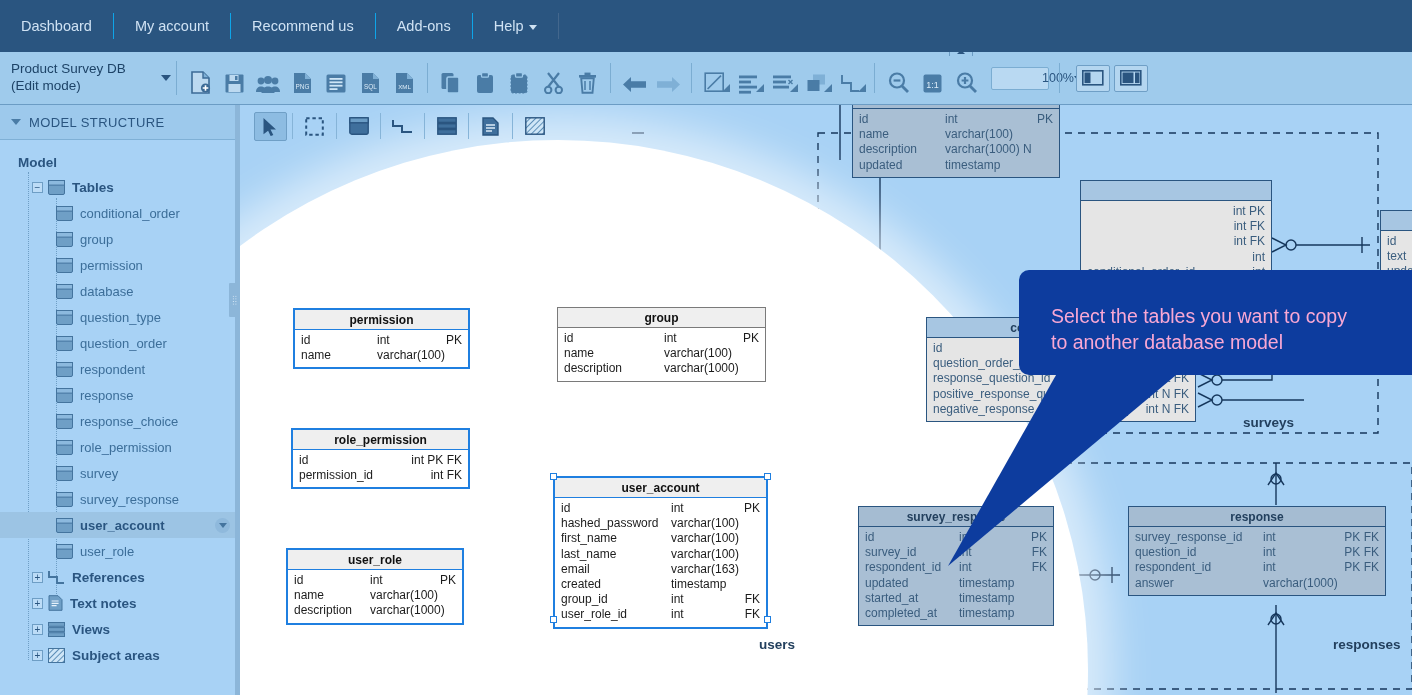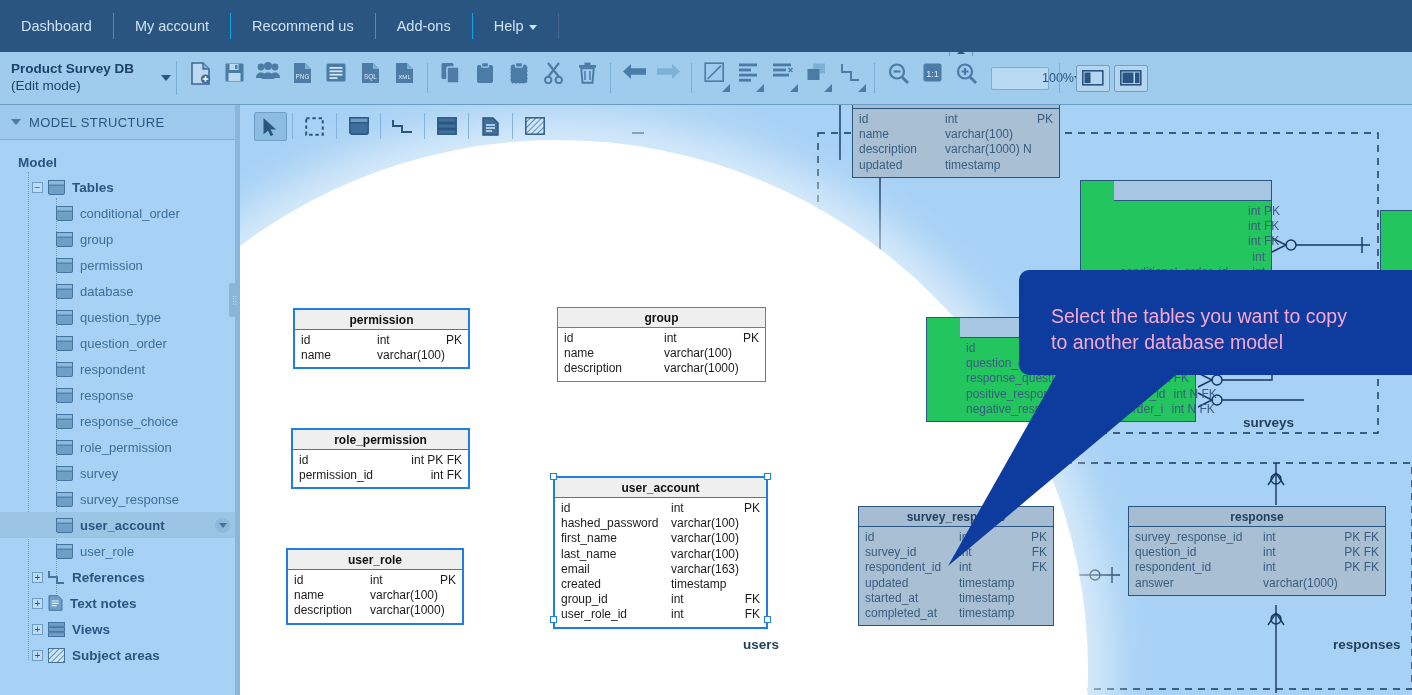--- a/index.html
+++ b/index.html
@@ -34,30 +34,30 @@
     border-left:4.5px solid transparent; border-right:4.5px solid transparent;
     border-top:5px solid #cfe2f3;
   }
 
   
   #toolbar {
     height:53px; background:#9fcbec; border-bottom:1px solid #6b9cc4;
     display:flex; align-items:center; position:relative; z-index:55;
   }
   #modeltitle { width:155px; padding-left:11px; color:#1d4367; line-height:1.25; }
-  #modeltitle .t1 { font-size:13.5px; font-weight:bold; }
+  #modeltitle .t1 { font-size:13.5px; font-weight:normal; }
   #modeltitle .t2 { font-size:13.5px; }
   #title-caret {
     width:22px; display:flex; align-items:center; justify-content:center;
     border-right:1px solid #7badd2; height:34px; margin-right:6px;
   }
   .tb-group { display:flex; align-items:center; height:34px; }
   .tb-sep { width:1px; height:30px; background:#7badd2; margin:0 6px; }
   .tbbtn {
-    width:34px; height:32px; display:flex; align-items:flex-start; justify-content:center;
+    width:34px; height:32px; display:flex; align-items:flex-end; justify-content:center;
     cursor:pointer; position:relative;
   }
   .tbbtn svg { display:block; }
   .mini-caret {
     position:absolute; right:2px; bottom:2px; width:0; height:0;
     border-left:4px solid transparent; border-top:4px solid transparent;
     border-right:4px solid #4a7ca6; border-bottom:4px solid #4a7ca6;
   }
   #zoomsel {
     margin-left:8px; width:58px; height:23px; background:#b9d9f2;
@@ -162,21 +162,21 @@
 
   
   .ertbl.bright { background:#ffffff; border-color:#7a7a7a; color:#1c1c1c; }
   .ertbl.bright .hdr { background:#efefef; color:#111; border-bottom-color:#7a7a7a; }
   .ertbl.sel { border:2px solid #1f7fe0; }
   .ertbl.sel .hdr { border-bottom:1px solid #1f7fe0; }
   .handle { position:absolute; width:7px; height:7px; background:#ffffff;
             border:1.5px solid #1f7fe0; z-index:9; }
 
   
-  .ertbl.dim { background:#22c55e; border-color:#2a5580; color:#3a5d7e;padding-left:33px; }
+  .ertbl.dim { background:#e5e5e5; border-color:#2a5580; color:#3a5d7e; }
   .ertbl.dim .hdr { background:#a7c6e2; color:#23405e; border-bottom-color:#2a5580; }
   .ertbl.dim2 { background:#a9bfd4; border-color:#2a5580; color:#3a5d7e; }
   .ertbl.dim2 .hdr { background:#a5bcd2; color:#23405e; border-bottom-color:#2a5580; }
 
   .sa-label { position:absolute; z-index:7; font-size:13.5px; font-weight:bold;
               color:#23405e; }
 
   
   #callout {
     position:absolute; left:779px; top:165px; width:435px; height:105px;
@@ -1001,21 +1001,21 @@
             <span class="k">PK FK</span>
           </div>
         <div class="col">
             <span class="n" style="width:128px">answer</span>
             <span class="t">varchar(1000)</span>
           </div>
       </div>
     </div>
 
     
-    <div class="sa-label" style="left:503px; top:532px">users</div>
+    <div class="sa-label" style="left:519px; top:532px">users</div>
     <div class="sa-label" style="left:1003px; top:310px">surveys</div>
     <div class="sa-label" style="left:1093px; top:532px">responses</div>
 
     
     <svg id="callout-tail" width="280" height="230" viewBox="0 0 280 230">
       <path d="M260 5 L8 216 L120 18 Z" fill="#0d3c9e"></path>
     </svg>
 
     
     <div id="callout">

